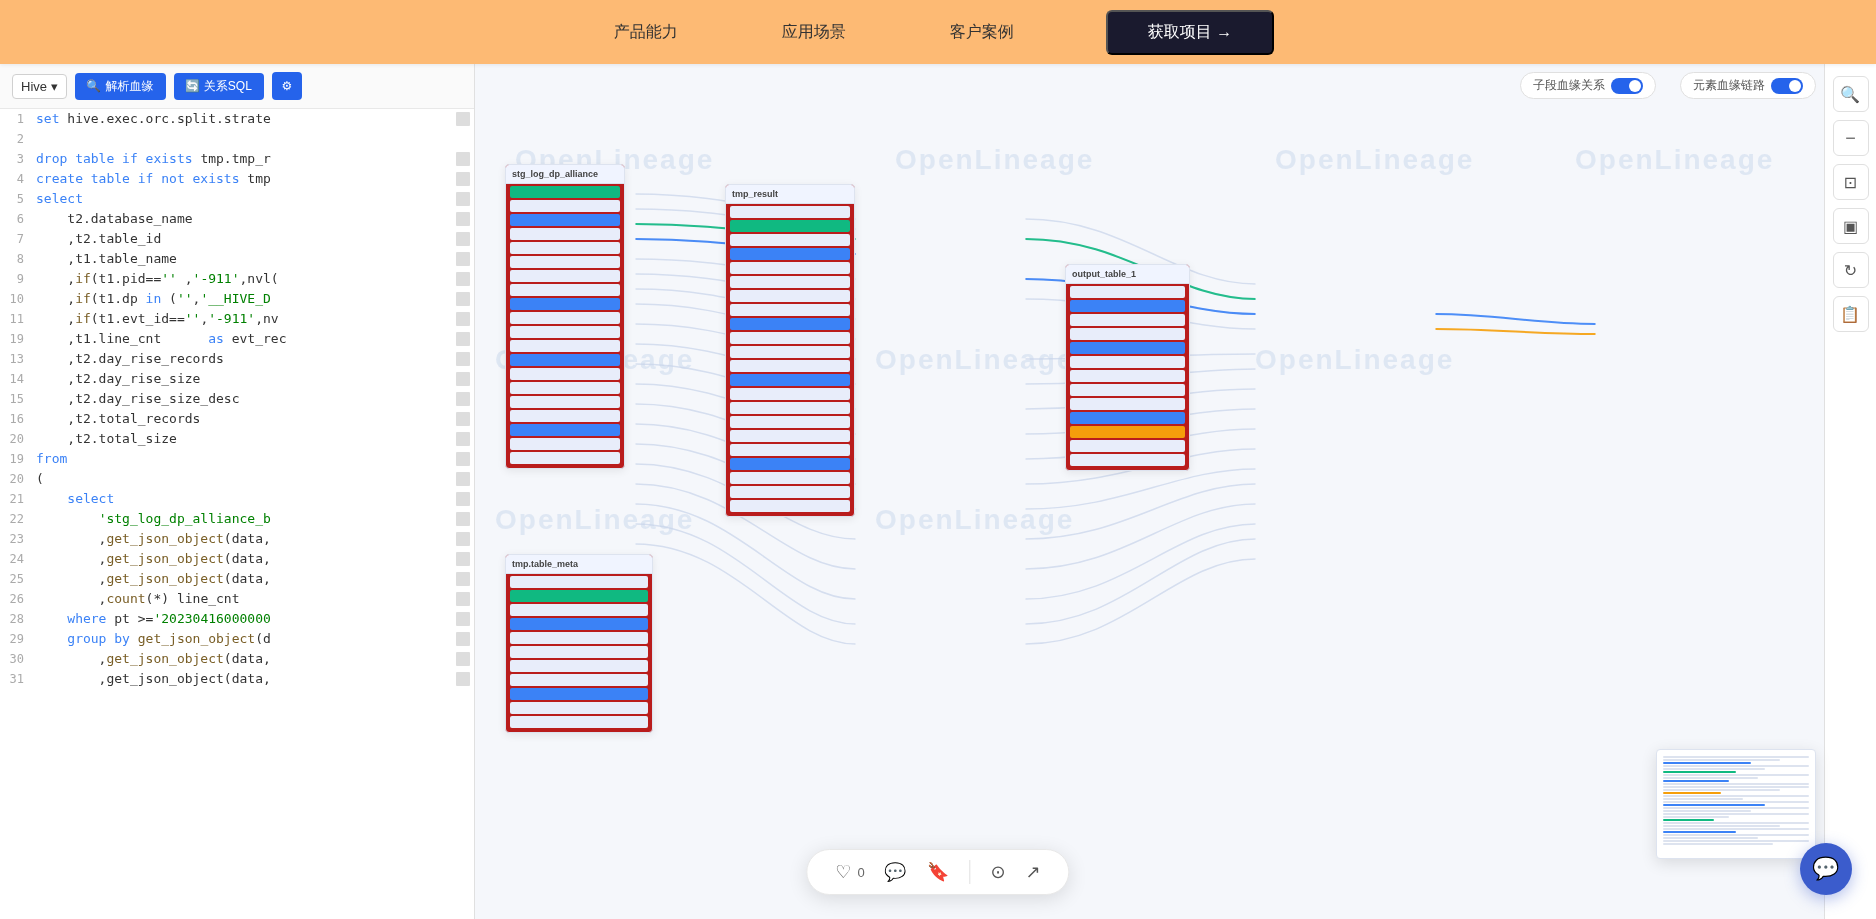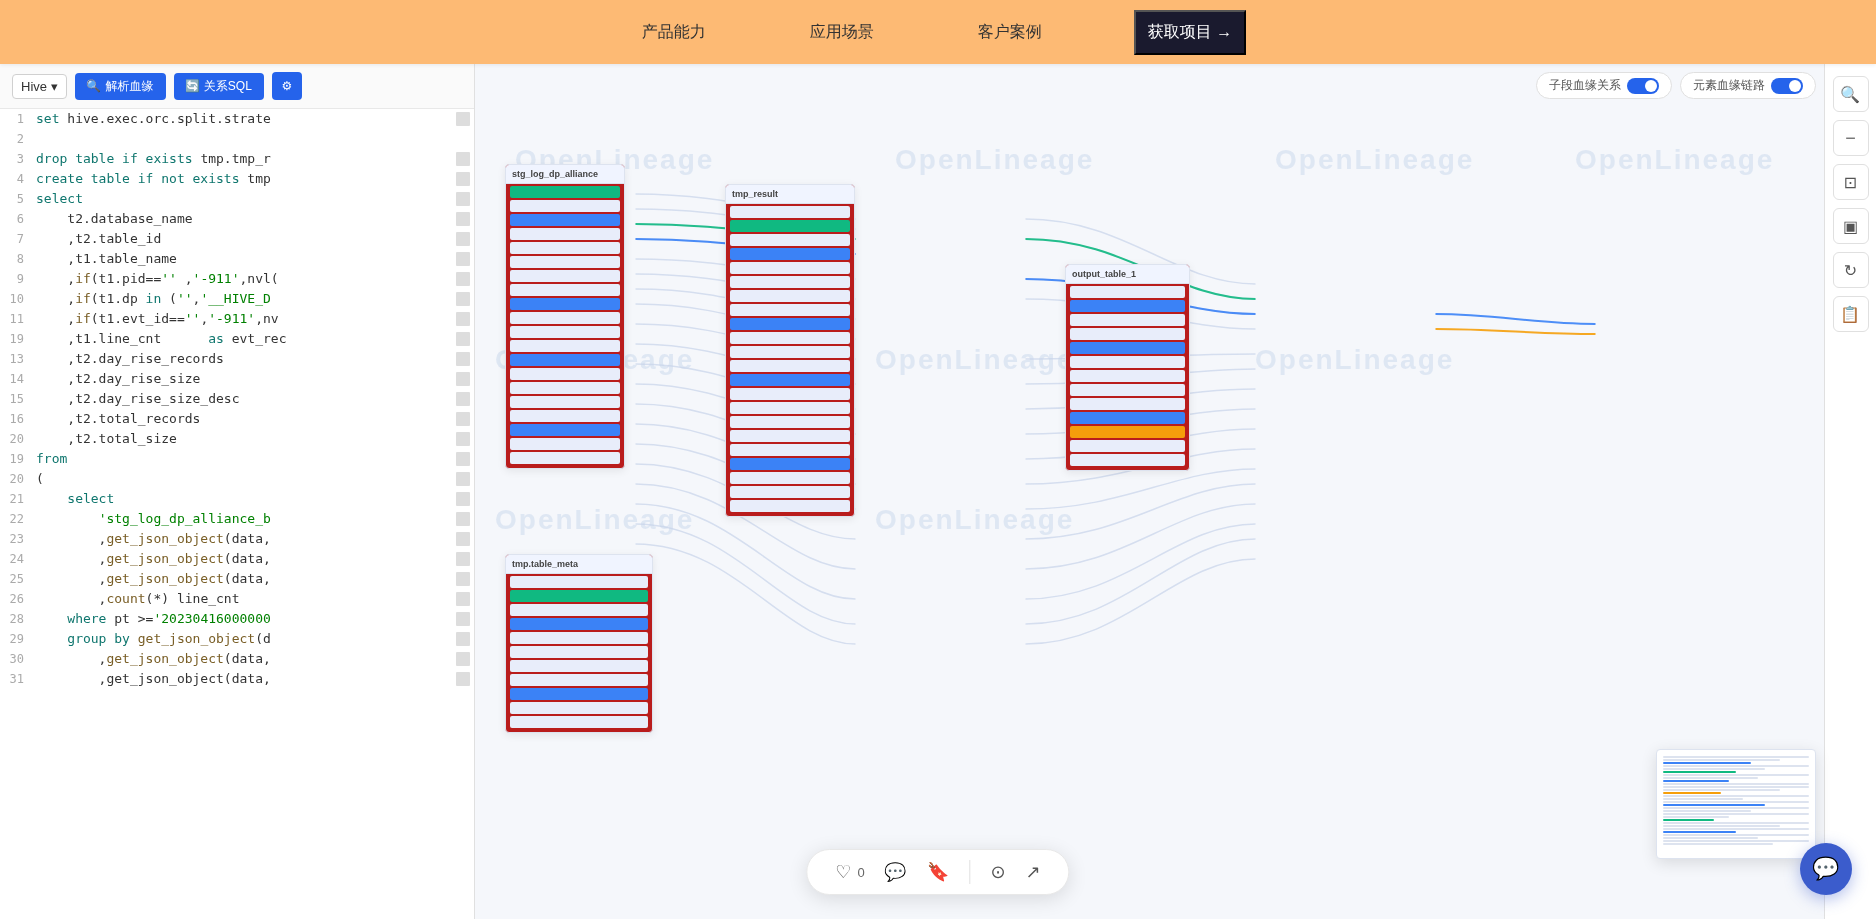--- a/index.html
+++ b/index.html
@@ -29,22 +29,22 @@
     }
     .nav-item {
       font-size: 16px;
       color: #333;
       cursor: pointer;
       padding: 8px 12px;
     }
     .nav-cta {
       background: #1a1a2e;
       color: white;
-      padding: 10px 12px;
-      border-radius: 0;
+      padding: 10px 40px;
+      border-radius: 6px;
       font-size: 16px;
       cursor: pointer;
       display: flex;
       align-items: center;
       gap: 8px;
     }
 
     
     .main-content {
       margin-top: 64px;
@@ -163,21 +163,21 @@
     .line-thumbnail {
       width: 14px;
       height: 14px;
       background: #ddd;
       margin: 3px 4px;
       flex-shrink: 0;
       border-radius: 1px;
     }
 
     
-    .kw { color: #0f766e; font-weight: normal; }
+    .kw { color: #3b82f6; font-weight: normal; }
     .str { color: #008000; }
     .fn { color: #795e26; }
     .normal { color: #333; margin-top: 48px; }
 
     
     .lineage-panel {
       flex: 1;
       background: #f5f7fb;
       position: relative;
       overflow: hidden;
@@ -226,21 +226,21 @@
       color: #555;
     }
 
     
     .lineage-top-bar {
       position: absolute;
       top: 8px;
       right: 60px;
       display: flex;
       align-items: flex-start;
-      gap: 8px;
+      gap: 24px;
       z-index: 20;
     }
 
     .toggle-item {
       display: flex;
       align-items: center;
       gap: 6px;
       font-size: 12px;
       color: #555;
       background: white;

